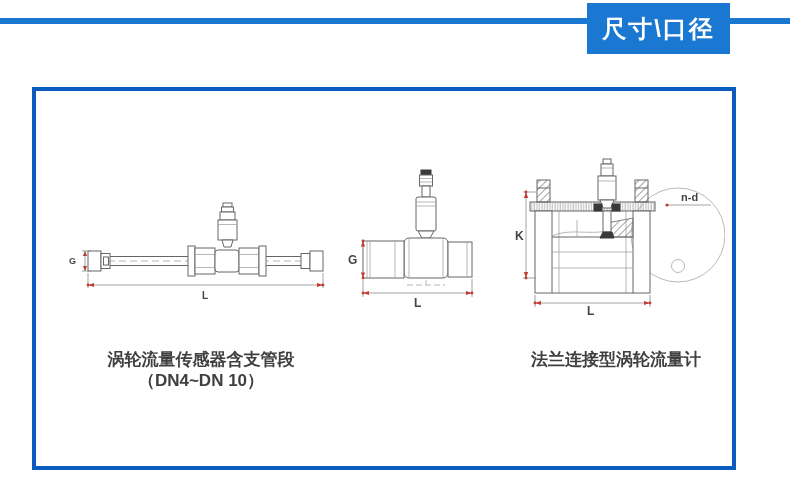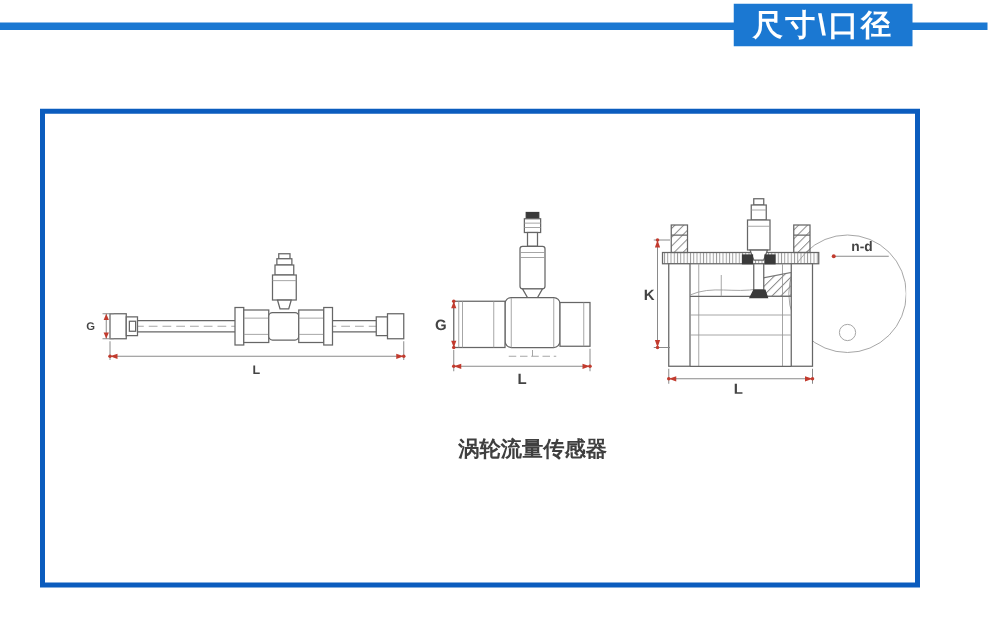--- a/index.html
+++ b/index.html
@@ -1,20 +1,20 @@
 <!DOCTYPE html>
 <html><head>
 <meta charset="utf-8">
 <style>
   html,body{margin:0;padding:0;background:#ffffff;}
   body{width:790px;height:497px;position:relative;font-family:"Liberation Sans",sans-serif;overflow:hidden;}
 
   
   .header-line{position:absolute;left:0;top:18px;width:790px;height:6px;background:#1b78d2;}
-  .banner{position:absolute;left:587px;top:3px;width:143px;height:34px;background:#1b78d2;
+  .banner{position:absolute;left:587px;top:3px;width:143px;height:51px;background:#1b78d2;
           display:flex;align-items:center;justify-content:center;z-index:2;}
   .banner span{color:#ffffff;font-size:24px;font-weight:bold;letter-spacing:2px;white-space:nowrap;}
 
   
   .panel{position:absolute;left:32px;top:87px;width:704px;height:383px;border:4px solid #0b5cbe;
          background:#ffffff;box-sizing:border-box;}
 
   .fig{position:absolute;text-align:right;}
   .fig svg{display:block;}
 
@@ -201,19 +201,23 @@
       <line class="dim" x1="135" y1="140" x2="135" y2="152"></line>
       <line class="dim" x1="20" y1="148" x2="135" y2="148"></line>
       <path class="red" d="M20 148 L26 145.9 L26 150.1 Z"></path>
       <path class="red" d="M135 148 L129 145.9 L129 150.1 Z"></path>
       <circle class="red" cx="20" cy="148" r="1.4"></circle>
         <circle class="red" cx="135" cy="148" r="1.4"></circle>
       <text x="72" y="160" font-size="12">L</text>
     </svg>
   </div>
 
+  <div class="caption" style="left:15px;width:300px;">
+    <div class="cap-name">涡轮流量传感器含支管段</div>
+    <div class="cap-range">（DN4~DN 10）</div>
+  </div>
   <div class="caption" style="left:290px;width:200px;">
-    <div class="cap-name">涡轮流量传感器</div>
   </div>
   <div class="caption" style="left:450px;width:260px;">
+    <div class="cap-name">法兰连接型涡轮流量计</div>
   </div>
 
 </div>
 
 </body></html>

